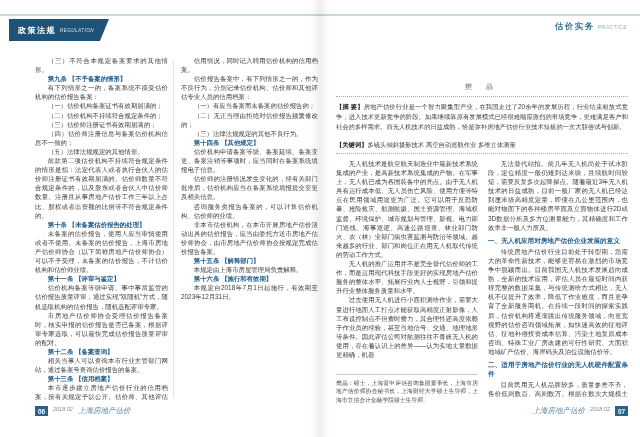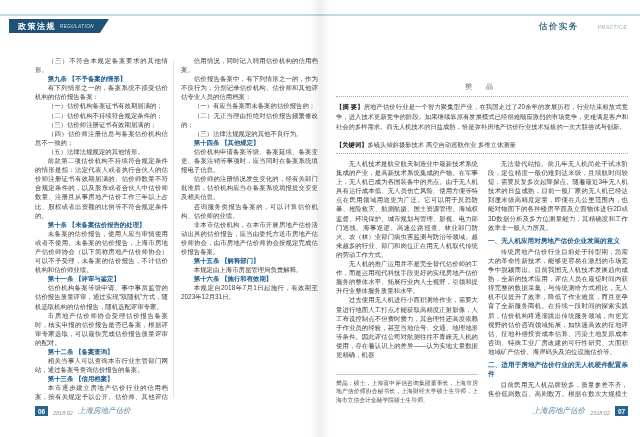--- a/index.html
+++ b/index.html
@@ -4,26 +4,26 @@
 <style>
   html,body{margin:0;padding:0;}
   #spread{
     position:relative; width:640px; height:437px; background:#ffffff;
     font-family:"Liberation Sans", sans-serif; overflow:hidden;
   }
   .top-rule{position:absolute;left:0;top:14px;width:640px;height:2px;background:var(--rule,#c7d8e2);}
   .fold{position:absolute;left:310px;top:0;width:20px;height:437px;pointer-events:none;
     background:linear-gradient(90deg,rgba(0,0,0,0) 0%,rgba(90,90,90,0.10) 50%,rgba(0,0,0,0) 100%);}
   
-  .banner-left{position:absolute;left:9px;top:19px;height:14px;padding:0 15px 0 9px;
+  .banner-left{position:absolute;left:9px;top:19px;height:22px;padding:0 15px 0 9px;
     background:var(--navy,#1e5377);clip-path:polygon(0 0,100% 0,calc(100% - 9px) 100%,0 100%);
     color:#fff;display:flex;align-items:center;gap:4px;}
   .banner-left .t{font-size:8px;font-weight:bold;letter-spacing:1.5px;}
   .banner-left .s{font-size:4.5px;font-style:italic;opacity:.85;letter-spacing:.5px;}
-  .banner-right{position:absolute;top:21px;right:13px;display:flex;align-items:baseline;gap:19px;}
+  .banner-right{position:absolute;top:21px;right:13px;display:flex;align-items:baseline;gap:3px;}
   .banner-right .t{font-size:8.5px;font-weight:bold;color:#45768f;letter-spacing:1.5px;}
   .banner-right .s{font-size:5px;font-style:italic;color:#93adbc;letter-spacing:.5px;}
   
   .para{margin:0;font-size:6.4px;line-height:9.1px;color:#3c3c3c;text-align:justify;text-indent:2em;}
   .para.heading{color:var(--headblue,#1e5c8d);font-weight:bold;}
   .para.h2{color:var(--headblue,#1e5c8d);font-weight:bold;text-indent:0;margin-top:4px;margin-bottom:2px;font-size:6.6px;}
   
   .lp-col1{position:absolute;left:35px;top:56px;width:133px;height:346px;overflow:hidden;}
   .lp-col2{position:absolute;left:181px;top:56px;width:137px;height:346px;overflow:hidden;}
   .lp-divider{position:absolute;left:173px;top:60px;width:1px;height:338px;background:#e3e3df;}
@@ -38,21 +38,21 @@
     text-align:justify;color:#3c3c3c;margin:0;}
   .abstract .lbl{font-weight:bold;color:#1a1a1a;}
   .keywords{position:absolute;left:336px;top:141px;width:292px;font-size:6.3px;color:#3c3c3c;margin:0;}
   .keywords .lbl{font-weight:bold;color:#1a1a1a;}
   .rp-col1{position:absolute;left:336px;top:159px;width:142px;height:245px;display:flex;flex-direction:column;overflow:hidden;}
   .rp-col2{position:absolute;left:488px;top:159px;width:140px;height:240px;overflow:hidden;}
   .fn-wrap{margin-top:auto;}
   .fn-rule{width:100%;height:1px;background:#c9c9c4;margin-bottom:4px;}
   .footnote{font-size:5.8px;line-height:8.5px;color:#4a4a4a;text-align:justify;margin:0;}
   
-  .footer{position:absolute;top:406px;display:flex;align-items:flex-end;gap:5px;}
+  .footer{position:absolute;top:406px;display:flex;align-items:flex-start;gap:5px;}
   .footer.fl{left:35px;} .footer.fr{right:12px;}
   .badge{min-width:13px;height:10px;background:var(--badge,#27638f);color:#fff;font-size:6.5px;
     font-weight:bold;display:flex;align-items:center;justify-content:center;padding:0 2px;box-sizing:border-box;}
   .script{font-family:"DejaVu Serif", serif;font-style:italic;font-size:7.5px;color:#5d87a0;}
   .issue{font-size:5.5px;color:#8b8b86;font-style:italic;}
 </style>
 </head>
 <body>
 
 <div id="spread">

